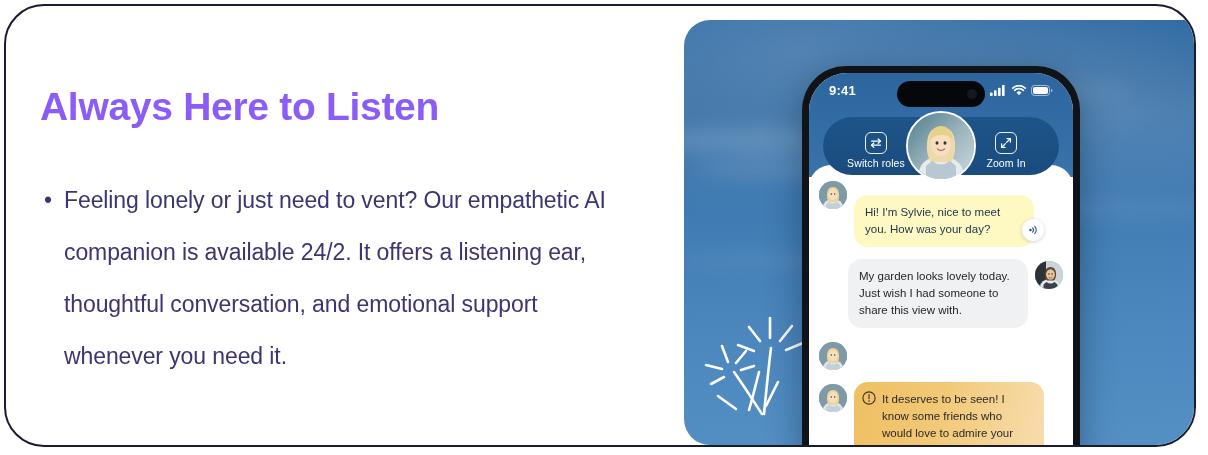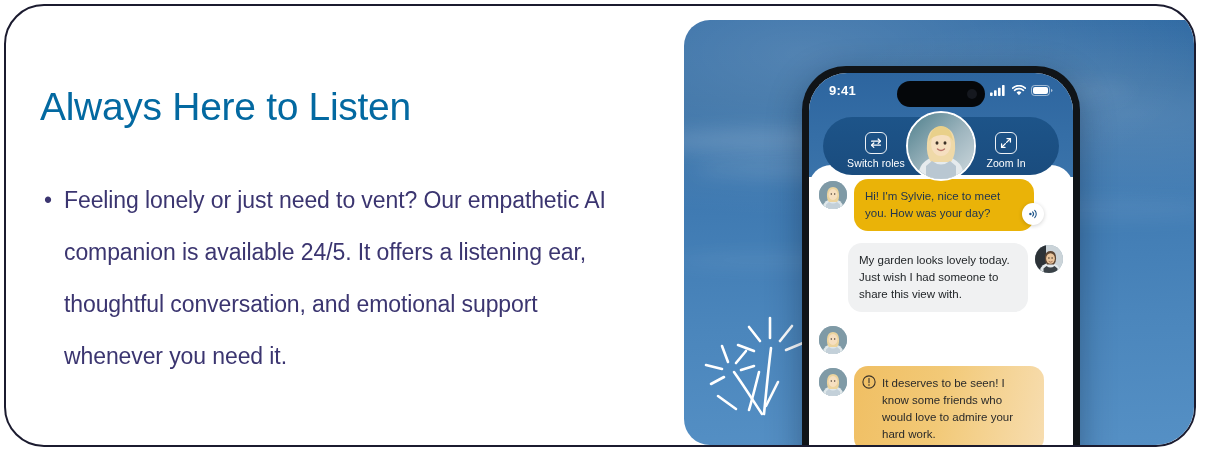--- a/index.html
+++ b/index.html
@@ -38,23 +38,23 @@
   .copy {
     position: absolute;
     left: 34px;
     top: 78px;
     width: 600px;
   }
   .headline {
     margin: 0;
     font-size: 39px;
     line-height: 46px;
-    font-weight: normal;
+    font-weight: bold;
     letter-spacing: -0.3px;
-    color: #0369a1;
+    color: #8b5cf6;
     font-family: "Liberation Sans", sans-serif;
   }
   .bullets {
     margin: 44px 0 0 0;
     padding: 0;
     list-style: none;
   }
   .bullet {
     position: relative;
     padding-left: 24px;
@@ -273,22 +273,23 @@
     position: relative;
     max-width: 180px;
     border-radius: 14px;
     padding: 9px 26px 9px 11px;
     font-size: 11.5px;
     line-height: 17px;
     color: #2b3a4e;
     box-sizing: border-box;
   }
   .bubble.ai {
-    background: #eab308;
+    background: #fef9c3;
     color: #22364f;
+    margin-top: 16px;
   }
   .bubble.user {
     background: #f0f1f2;
     color: #222629;
     padding: 9px 11px;
   }
   .bubble.alert {
     background: linear-gradient(100deg, #f0bf63 0%, #f2c977 45%, #f7ddb0 100%);
     color: #2a2a2a;
     padding-left: 28px;
@@ -322,21 +323,21 @@
 <div id="root">
 
   <div class="card">
 
     <div class="copy">
       <h1 class="headline">Always Here to Listen</h1>
 
       <ul class="bullets">
         <li class="bullet">
           <span class="dot">•</span>
-          <span>Feeling lonely or just need to vent? Our empathetic AI companion is available 24/5. It offers a listening ear, thoughtful conversation, and emotional support whenever you need it.</span>
+          <span>Feeling lonely or just need to vent? Our empathetic AI companion is available 24/2. It offers a listening ear, thoughtful conversation, and emotional support whenever you need it.</span>
         </li>
       </ul>
     </div>
 
     <div class="visual">
 
       <div class="cloud c1"></div>
       <div class="cloud c2"></div>
       <div class="cloud c3"></div>
       <div class="cloud c4"></div>

